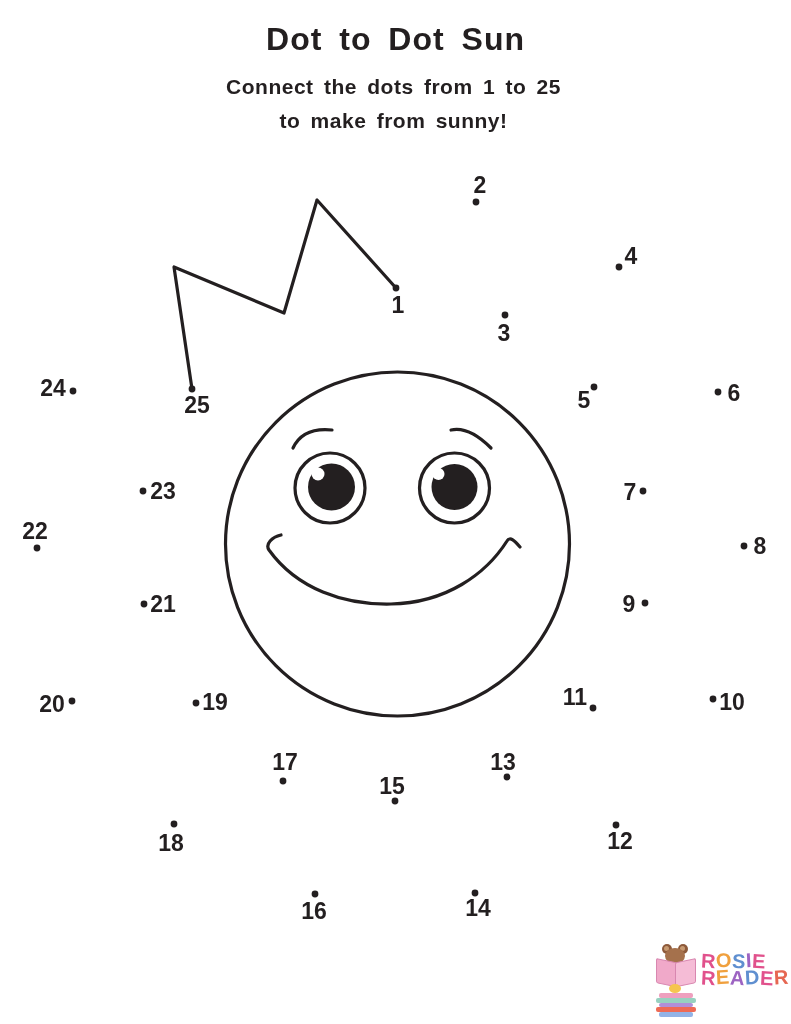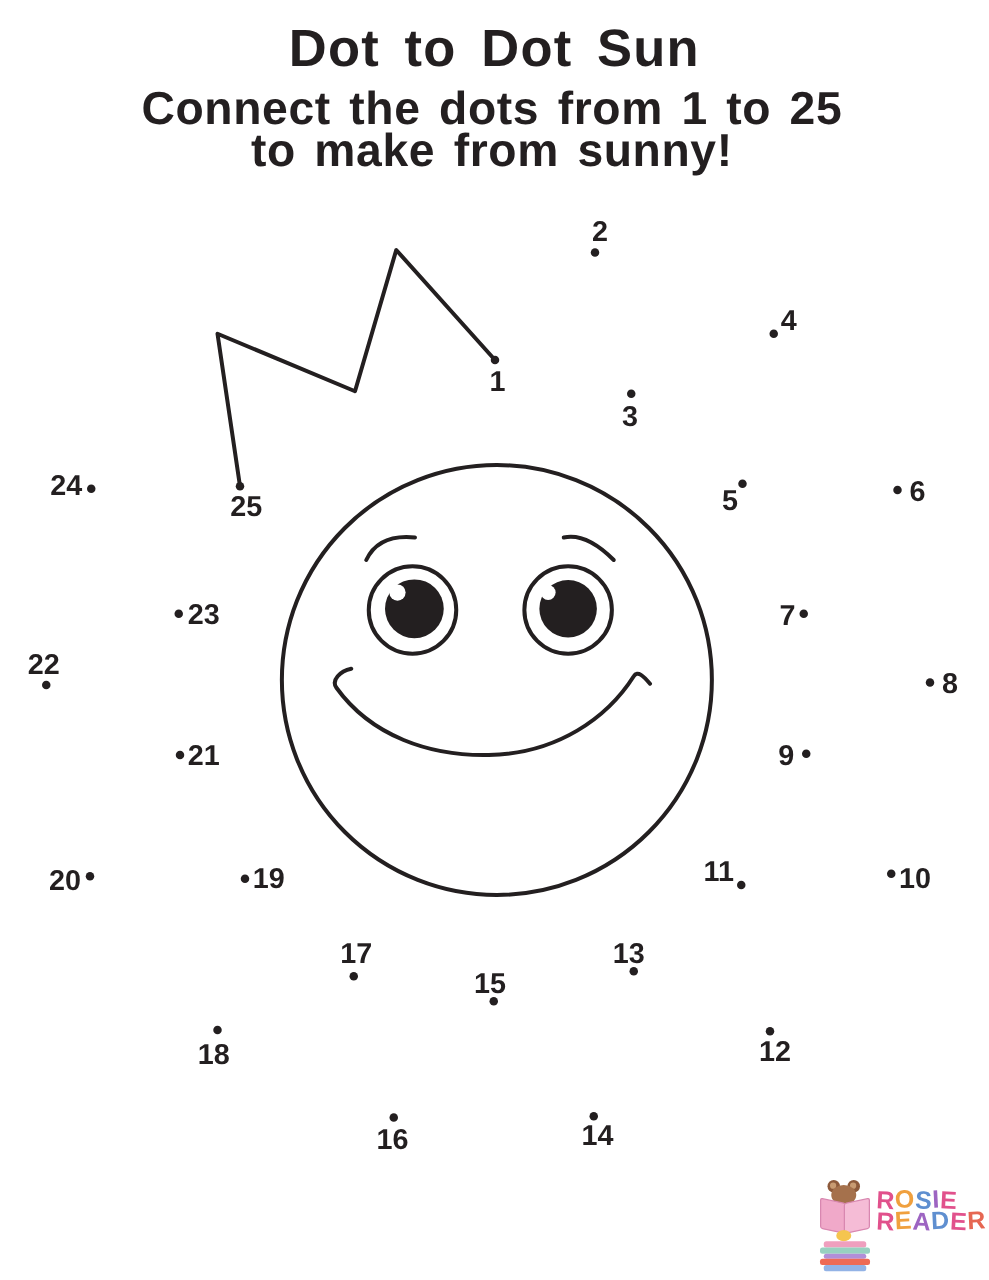--- a/index.html
+++ b/index.html
@@ -8,25 +8,25 @@
     width:791px;height:1024px;
     margin:0 auto;
     background:#ffffff;
     overflow:hidden;
     font-family:"Liberation Sans",sans-serif;
     color:#231f20;
   }
   
   .header{position:absolute;left:0;right:0;top:16px;text-align:center;}
   .title{
-    margin:0;font-weight:700;font-size:42px;line-height:46px;
+    margin:0;font-weight:700;font-size:32px;line-height:46px;
     letter-spacing:1px;word-spacing:7px;color:#231f20;
   }
   .subtitle{
-    margin:8px 4px 0 0;font-weight:700;font-size:37px;line-height:34px;
+    margin:8px 4px 0 0;font-weight:700;font-size:21px;line-height:34px;
     letter-spacing:.5px;word-spacing:4px;color:#231f20;
   }
   
   .puzzle-svg{position:absolute;left:0;top:0;width:791px;height:1024px;}
   .stroke{fill:none;stroke:#231f20;stroke-width:3.2;stroke-linecap:round;stroke-linejoin:round;}
   .face-fill{fill:#ffffff;stroke:#231f20;stroke-width:3.2;}
   .pupil{fill:#231f20;stroke:none;}
   .hl{fill:#ffffff;stroke:none;}
   .dot{fill:#231f20;}
   .dot-number{

